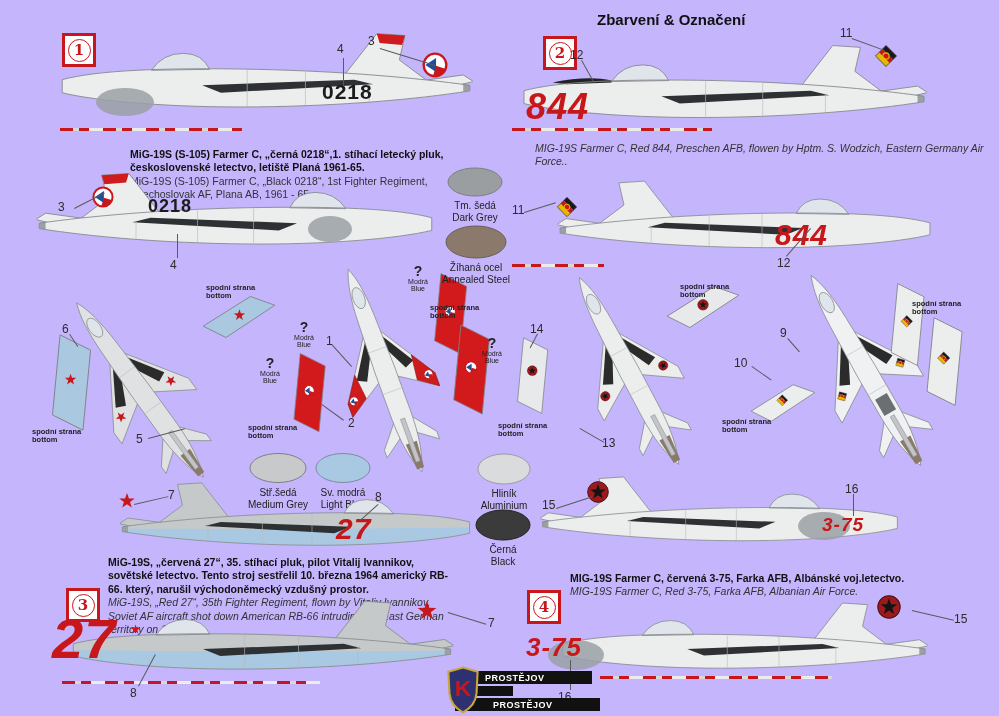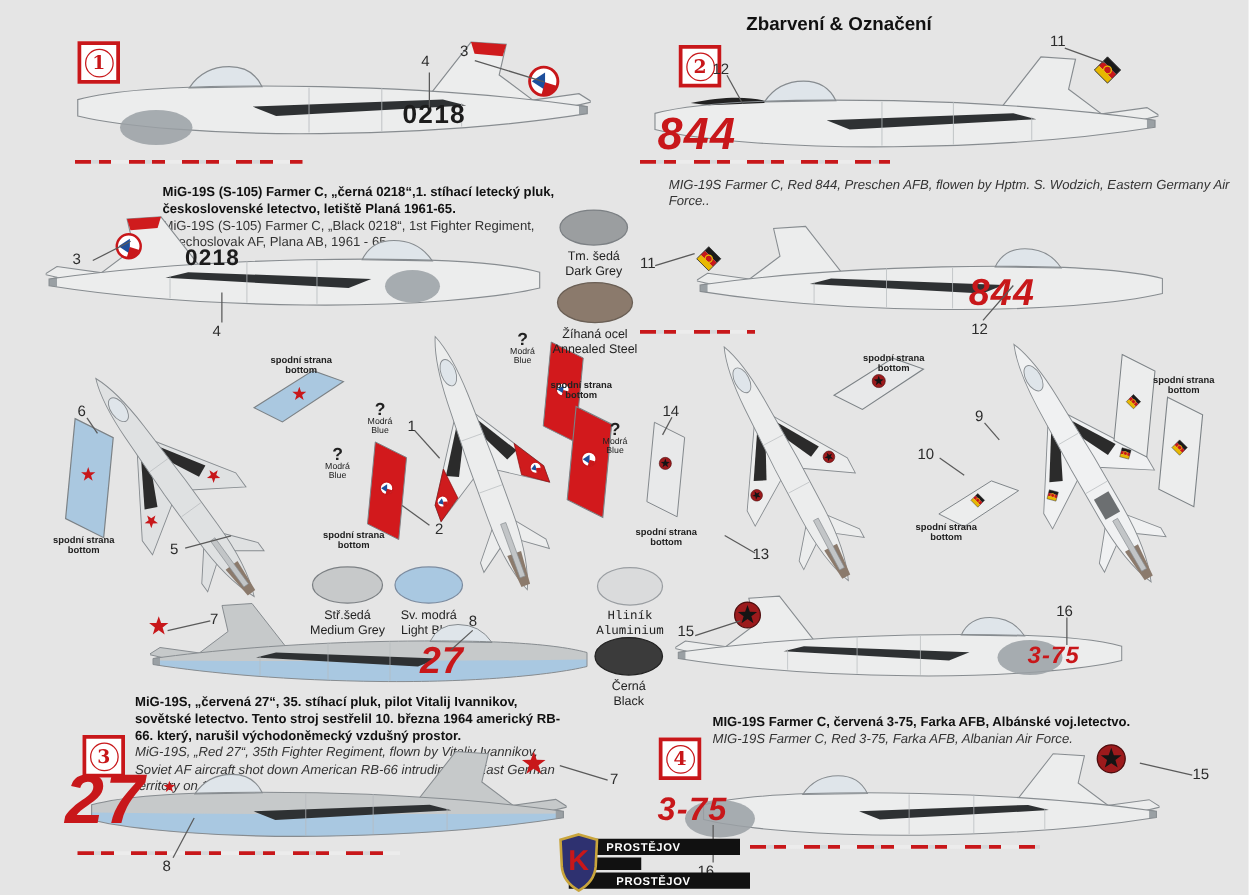--- a/index.html
+++ b/index.html
@@ -1,36 +1,36 @@
 <!DOCTYPE html>
 <html><head>
 <meta charset="utf-8">
 <style>
   html,body{margin:0;padding:0;background:#fff;}
-  .sheet{position:relative;width:999px;height:716px;background:#e5e5e5;overflow:hidden;
+  .sheet{position:relative;width:999px;height:716px;background:#c4b5fd;overflow:hidden;
          font-family:"Liberation Sans",sans-serif;color:#1a1a1a;}
   .abs{position:absolute;}
   
   .jet{width:100%;height:100%;display:block;}
   .flip{transform:scaleX(-1);}
   
   .desc{position:absolute;font-size:10.5px;line-height:1.28;}
   .desc .cs{font-weight:bold;color:#111;}
   .desc .en{color:#333;}
   .desc.ital .en{font-style:italic;}
   
   .badge{position:absolute;width:28px;height:28px;border:3px solid #c8171a;background:#fff;
          display:flex;align-items:center;justify-content:center;}
   .badge .circ{width:21px;height:21px;border:1.5px solid #c8171a;border-radius:50%;
          display:flex;align-items:center;justify-content:center;
          font-family:"DejaVu Serif",serif;font-weight:bold;font-size:15px;color:#c8171a;}
   
   .callout{position:absolute;font-size:12px;color:#2c2c2c;}
   .lead{position:absolute;height:1px;background:#5a5a5a;transform-origin:0 0;}
-  .botlab{position:absolute;font-size:7.5px;font-weight:bold;line-height:1.1;text-align:center;color:#222;}
+  .botlab{position:absolute;font-size:7.5px;font-weight:bold;line-height:1.1;color:#222;}
   .bluelab{position:absolute;text-align:center;line-height:1;color:#222;}
   .bluelab .q{font-size:14px;font-weight:bold;display:block;}
   .bluelab .t{font-size:7px;display:block;}
   
   .code{position:absolute;font-weight:bold;letter-spacing:1px;}
   .code.black{color:#1c1c1c;}
   .code.red{color:#c8171a;font-style:italic;}
   
   .swlab{position:absolute;font-size:10px;color:#222;text-align:center;line-height:1.15;width:110px;}
   
@@ -305,21 +305,21 @@
       <ellipse cx="30" cy="16" rx="28" ry="14.5" stroke="#7c8084" fill="#c7c9ca"></ellipse>
     </svg>
   <div class="swlab" style="left:223px;top:487px;text-align:center;"><span>Stř.šedá</span><br><span>Medium Grey</span></div>
   <svg class="abs" style="left:314px;top:452px;" width="58" height="33">
       <ellipse cx="29" cy="16" rx="27" ry="14.5" stroke="#7c8ca0" fill="#a9c8e1"></ellipse>
     </svg>
   <div class="swlab" style="left:288px;top:487px;"><span>Sv. modrá</span><br><span>Light Blue</span></div>
   <svg class="abs" style="left:476px;top:452px;" width="56" height="34">
       <ellipse cx="28" cy="17" rx="26" ry="15" stroke="#9a9ea2" fill="#dadbdc"></ellipse>
     </svg>
-  <div class="swlab" style="left:449px;top:488px;font-family:Liberation Mono, monospace;"><span>Hliník</span><br><span>Aluminium</span></div>
+  <div class="swlab" style="left:449px;top:488px;"><span>Hliník</span><br><span>Aluminium</span></div>
   <svg class="abs" style="left:474px;top:508px;" width="58" height="34">
       <ellipse cx="29" cy="17" rx="27" ry="15" stroke="#222" fill="#3b3b3b"></ellipse>
     </svg>
   <div class="swlab" style="left:448px;top:544px;"><span>Černá</span><br><span>Black</span></div>
 
   <div class="abs" style="left:92px;top:478px;width:408px;height:92px;">
     <svg class="jet flip" viewBox="0 0 440 115" style="--body:#c6c9ca;--belly:#a9c8e1">
         <use href="#jet-side"></use>
       </svg>
   </div>

